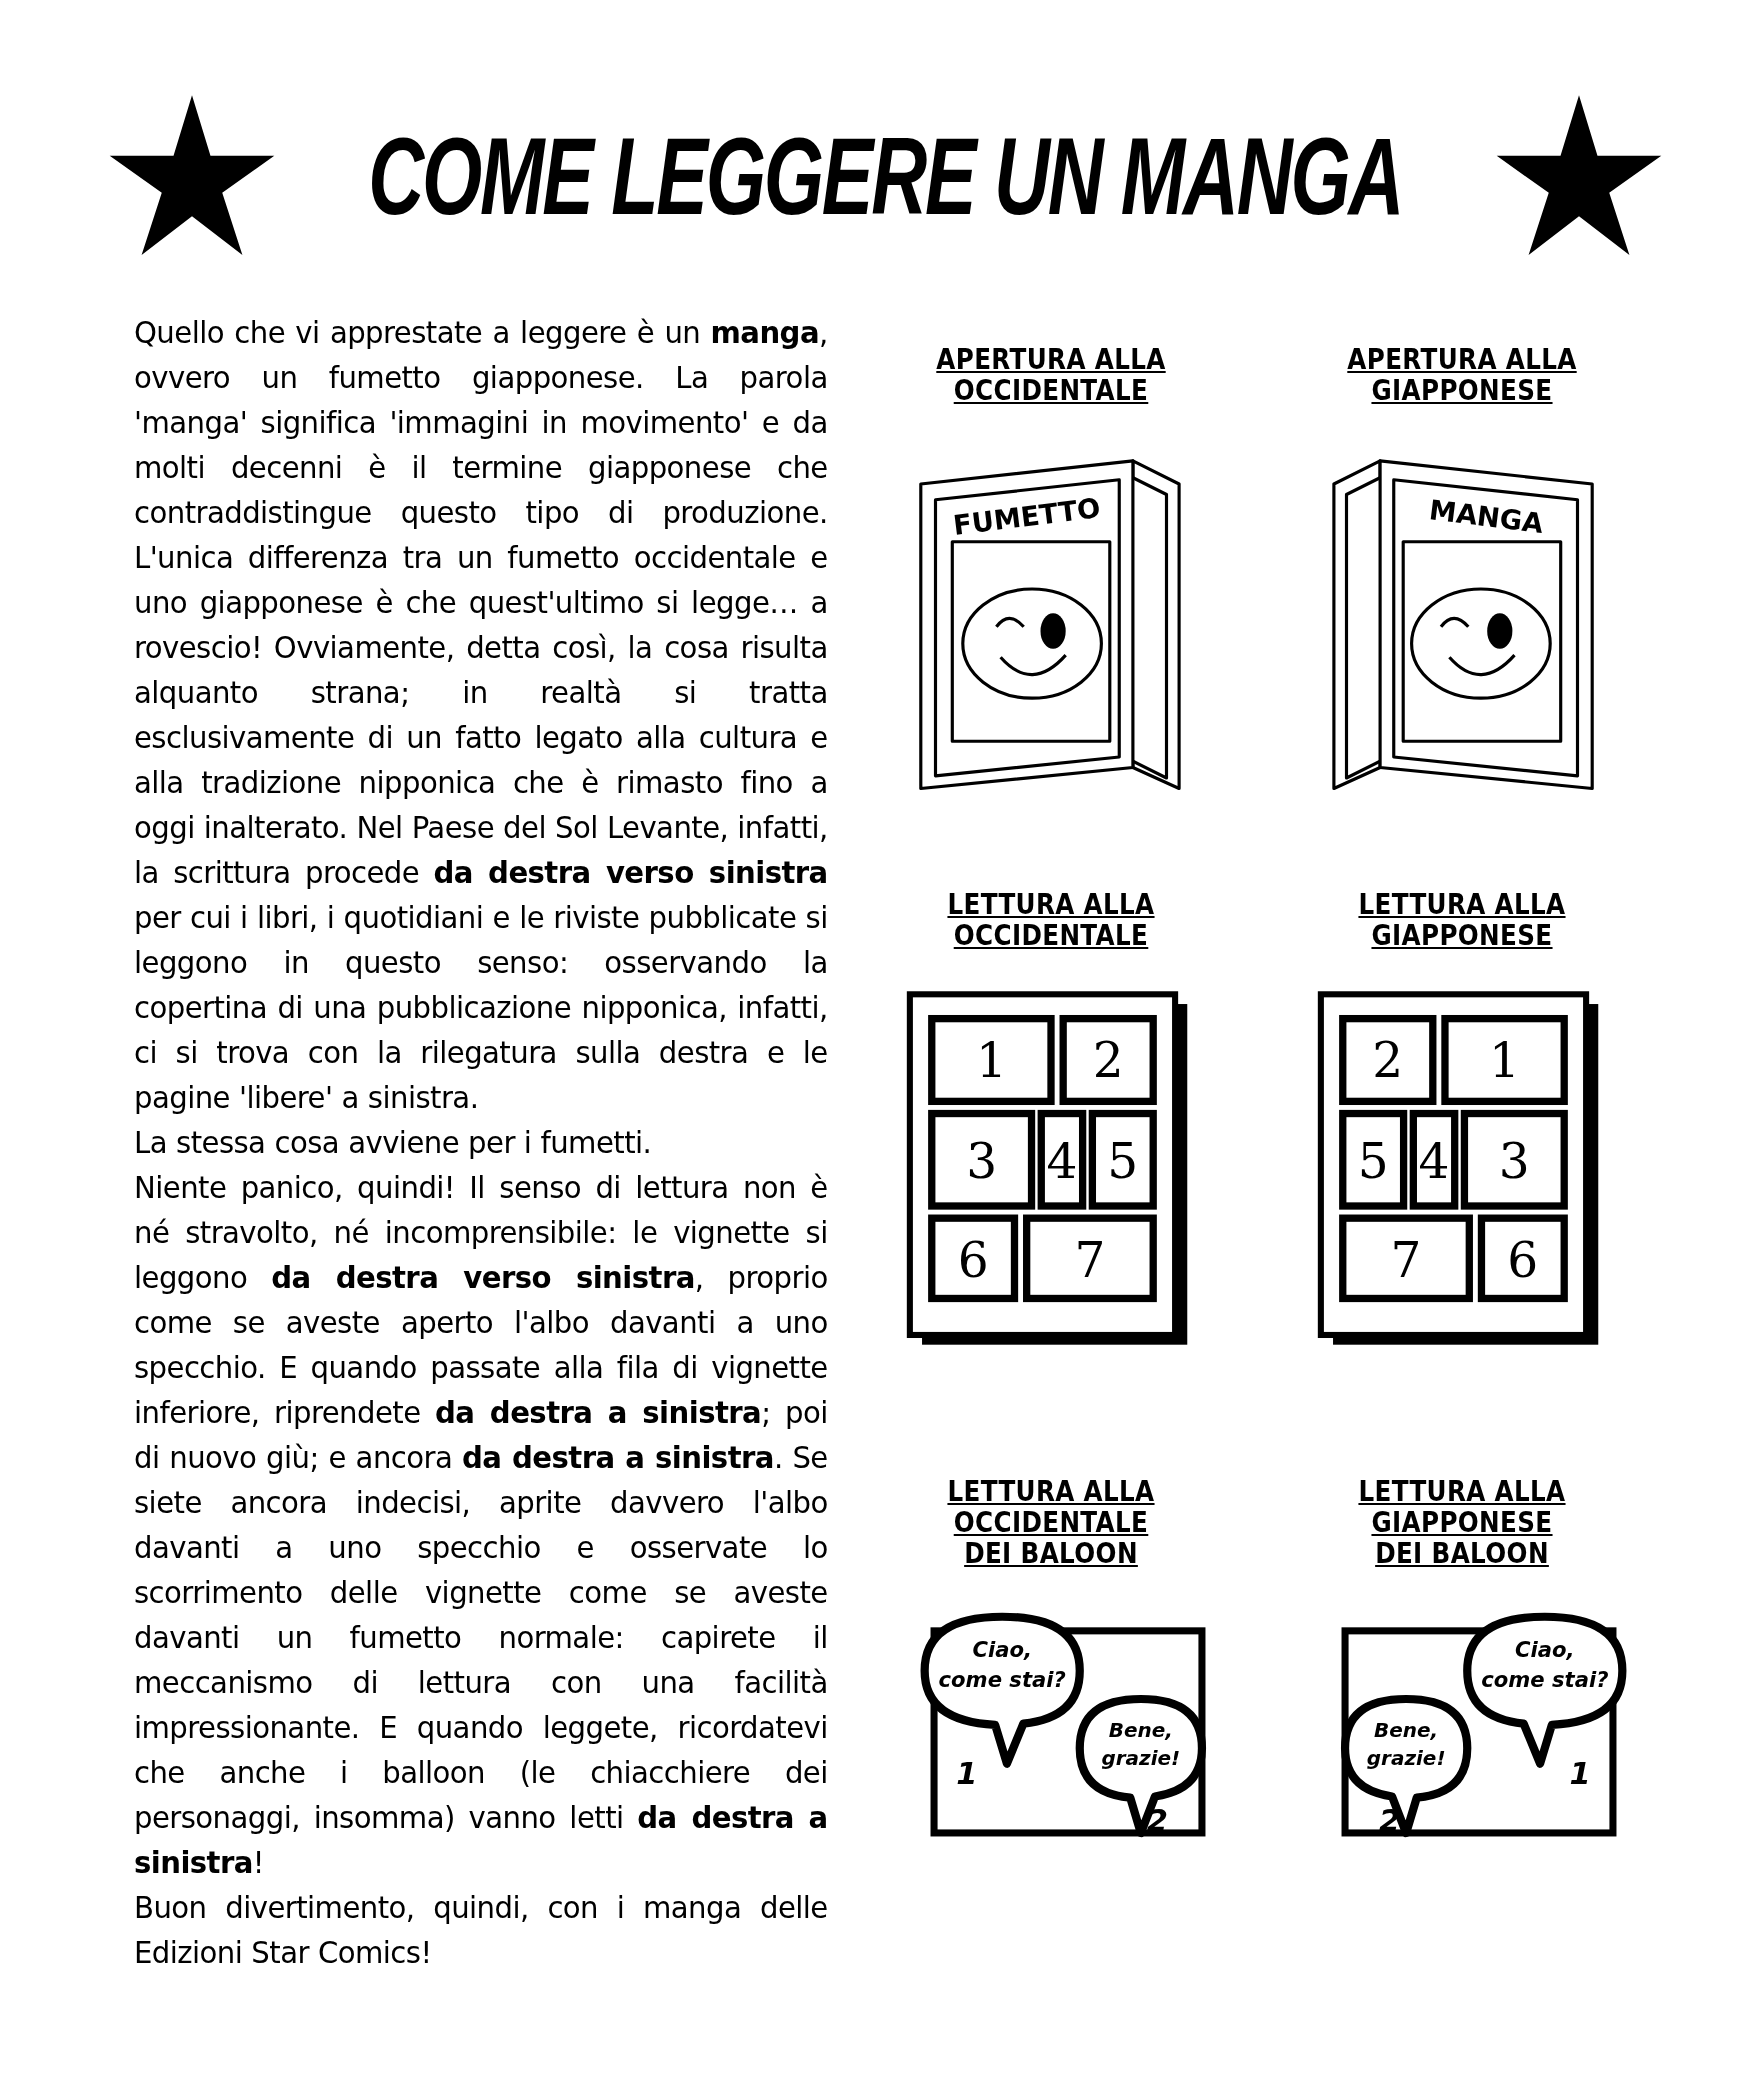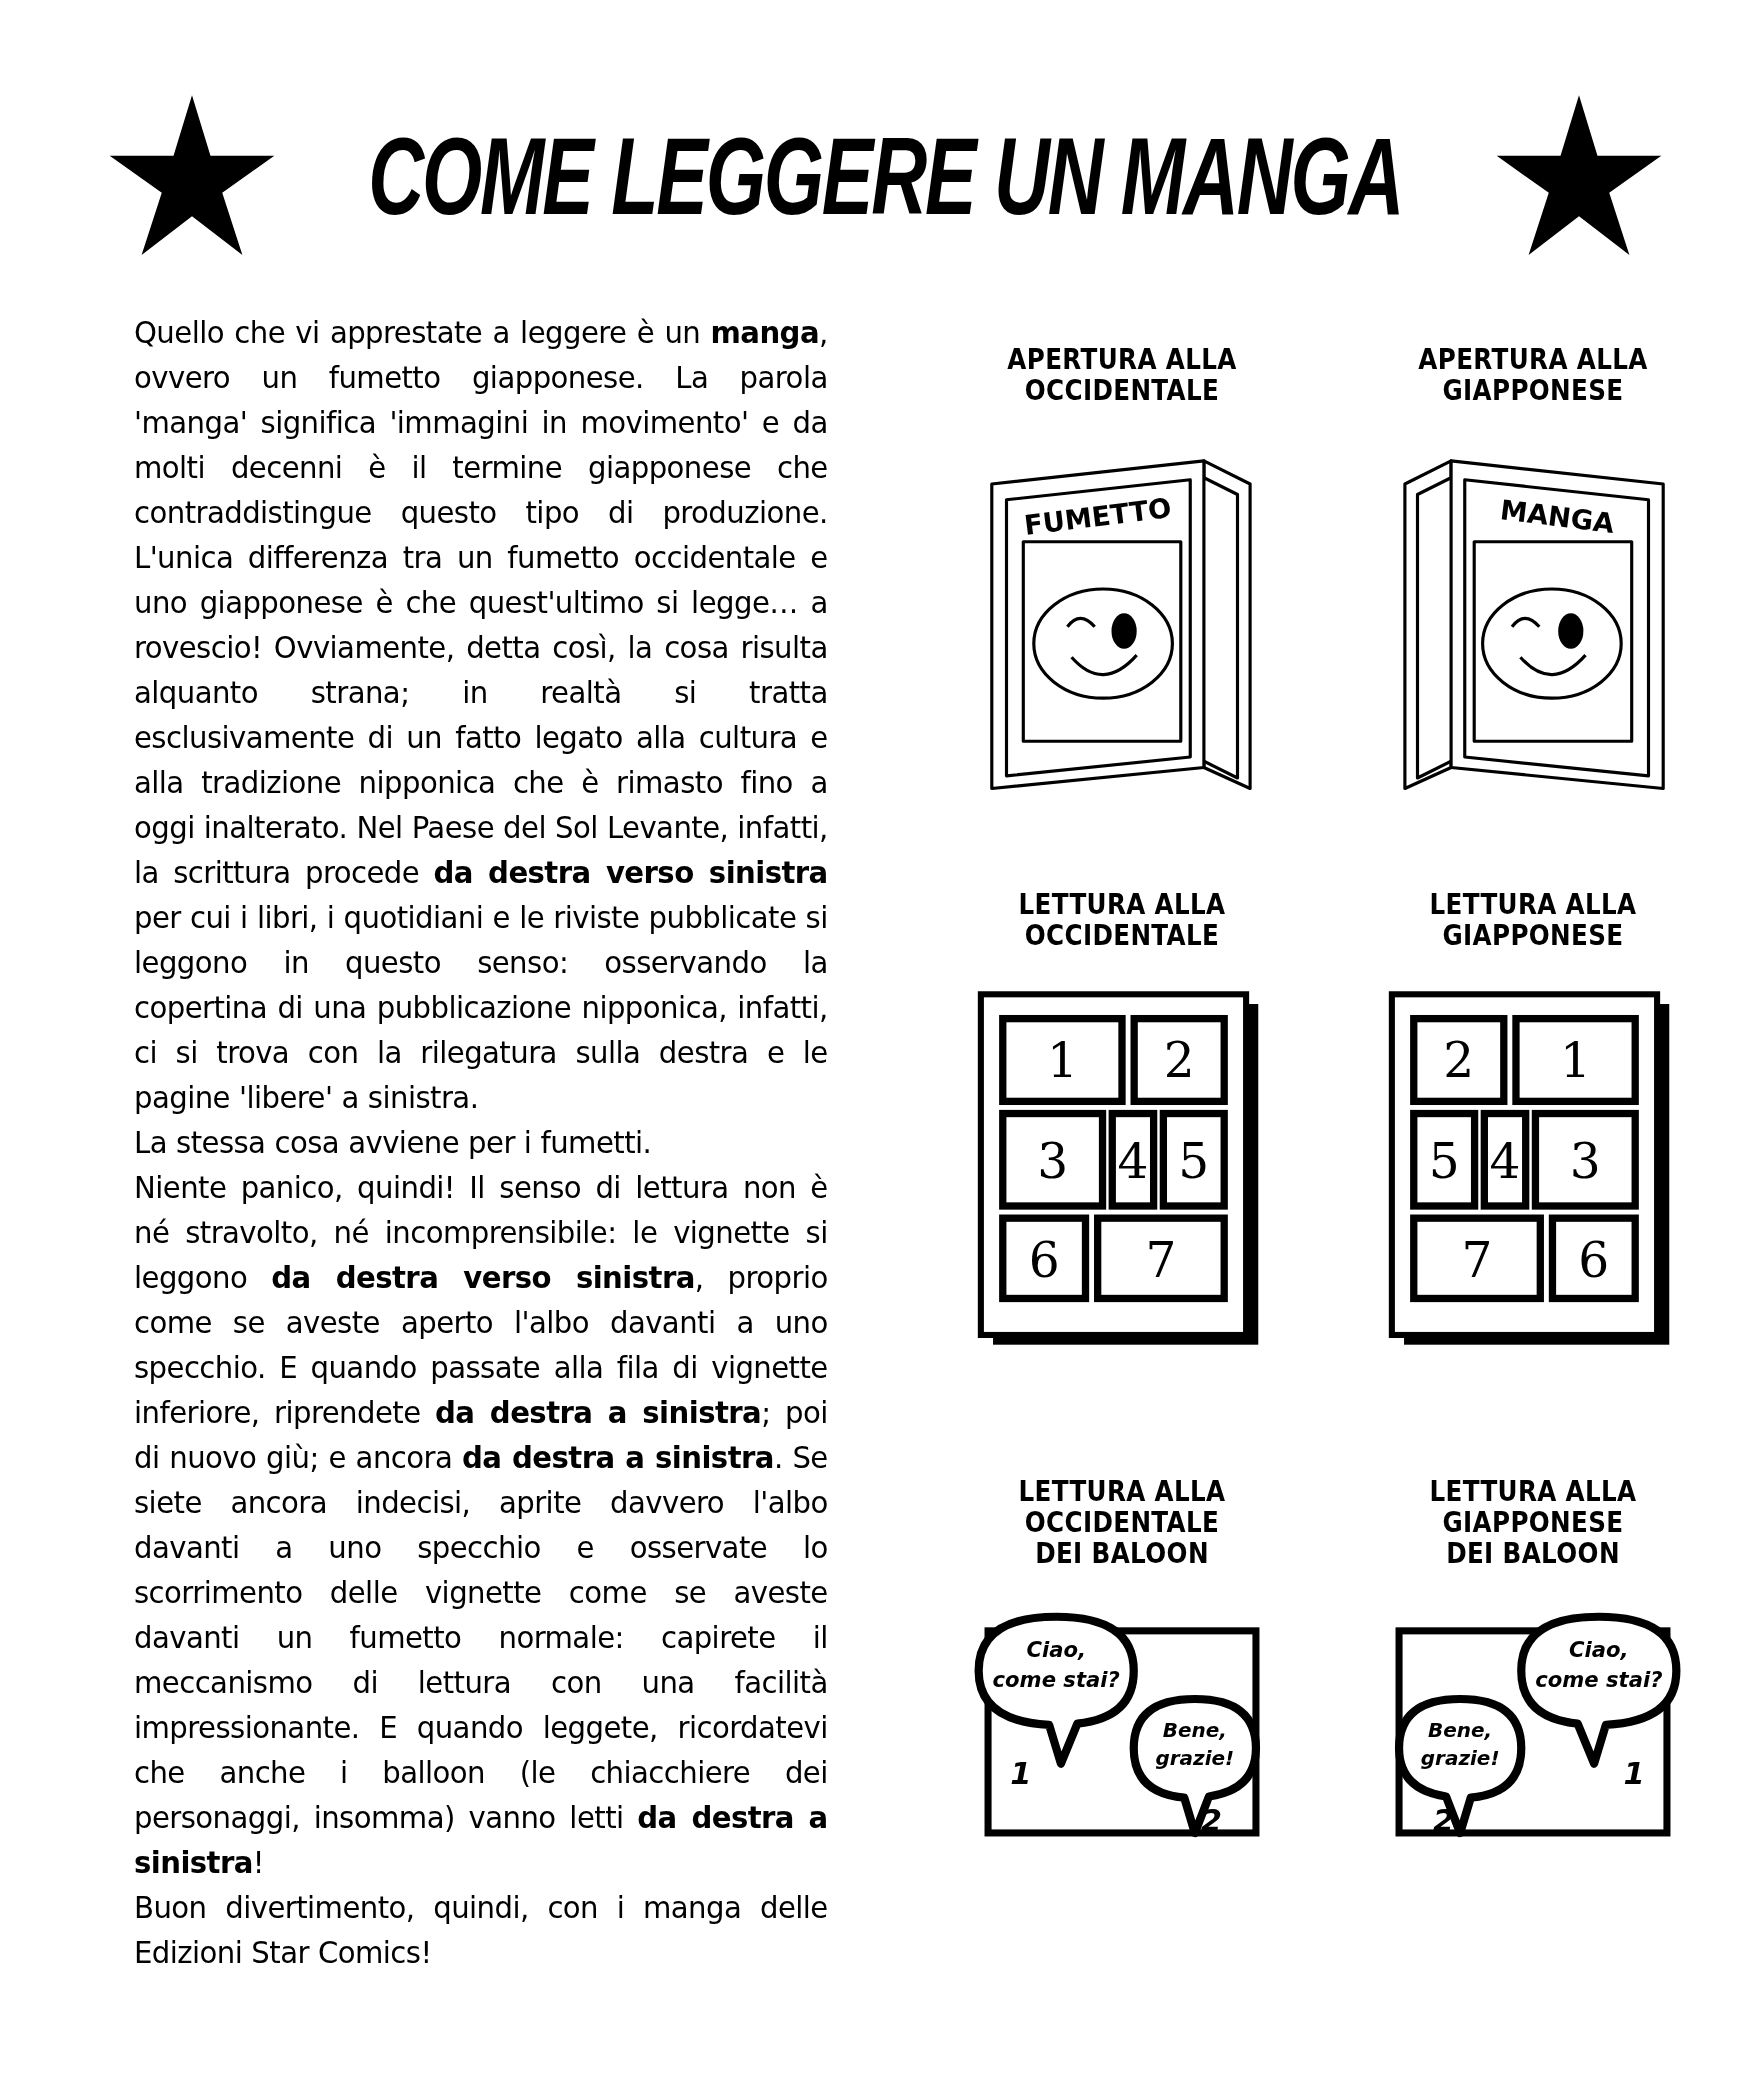--- a/index.html
+++ b/index.html
@@ -28,34 +28,34 @@
     position:absolute;left:134px;top:310px;width:738px;
     font-size:31px;line-height:45px;text-align:justify;
     transform:scaleX(.94);transform-origin:left top;
     font-family:"DejaVu Sans", sans-serif;
     letter-spacing:-0.6px;word-spacing:0.4px;
   }
   .article p{margin:0;}
   .article b{font-weight:bold;}
 
   
-  .rightcol{position:absolute;left:950px;top:344px;width:755px;}
+  .rightcol{position:absolute;left:879px;top:344px;width:755px;text-decoration:underline;}
 
   .label{
     font-size:28px;font-weight:bold;line-height:31px;text-align:center;
     letter-spacing:0.4px;transform:scaleX(.88);transform-origin:center;
     font-family:"DejaVu Sans", sans-serif;
   }
 
   .row2{display:flex;justify-content:space-between;}
   .cell{width:344px;}
 
   .bookwrap{height:411px;display:flex;align-items:flex-start;justify-content:center;}
   .gridwrap{height:453px;display:flex;align-items:flex-start;justify-content:center;}
-  .ballwrap{height:294px;display:flex;align-items:flex-start;justify-content:center;}
+  .ballwrap{height:294px;display:flex;align-items:flex-start;justify-content:flex-end;}
 
   svg{display:block;}
   .mt2{margin-top:36px;}
 </style>
 </head>
 <body>
 
 <div class="page">
 
   <div class="header">

